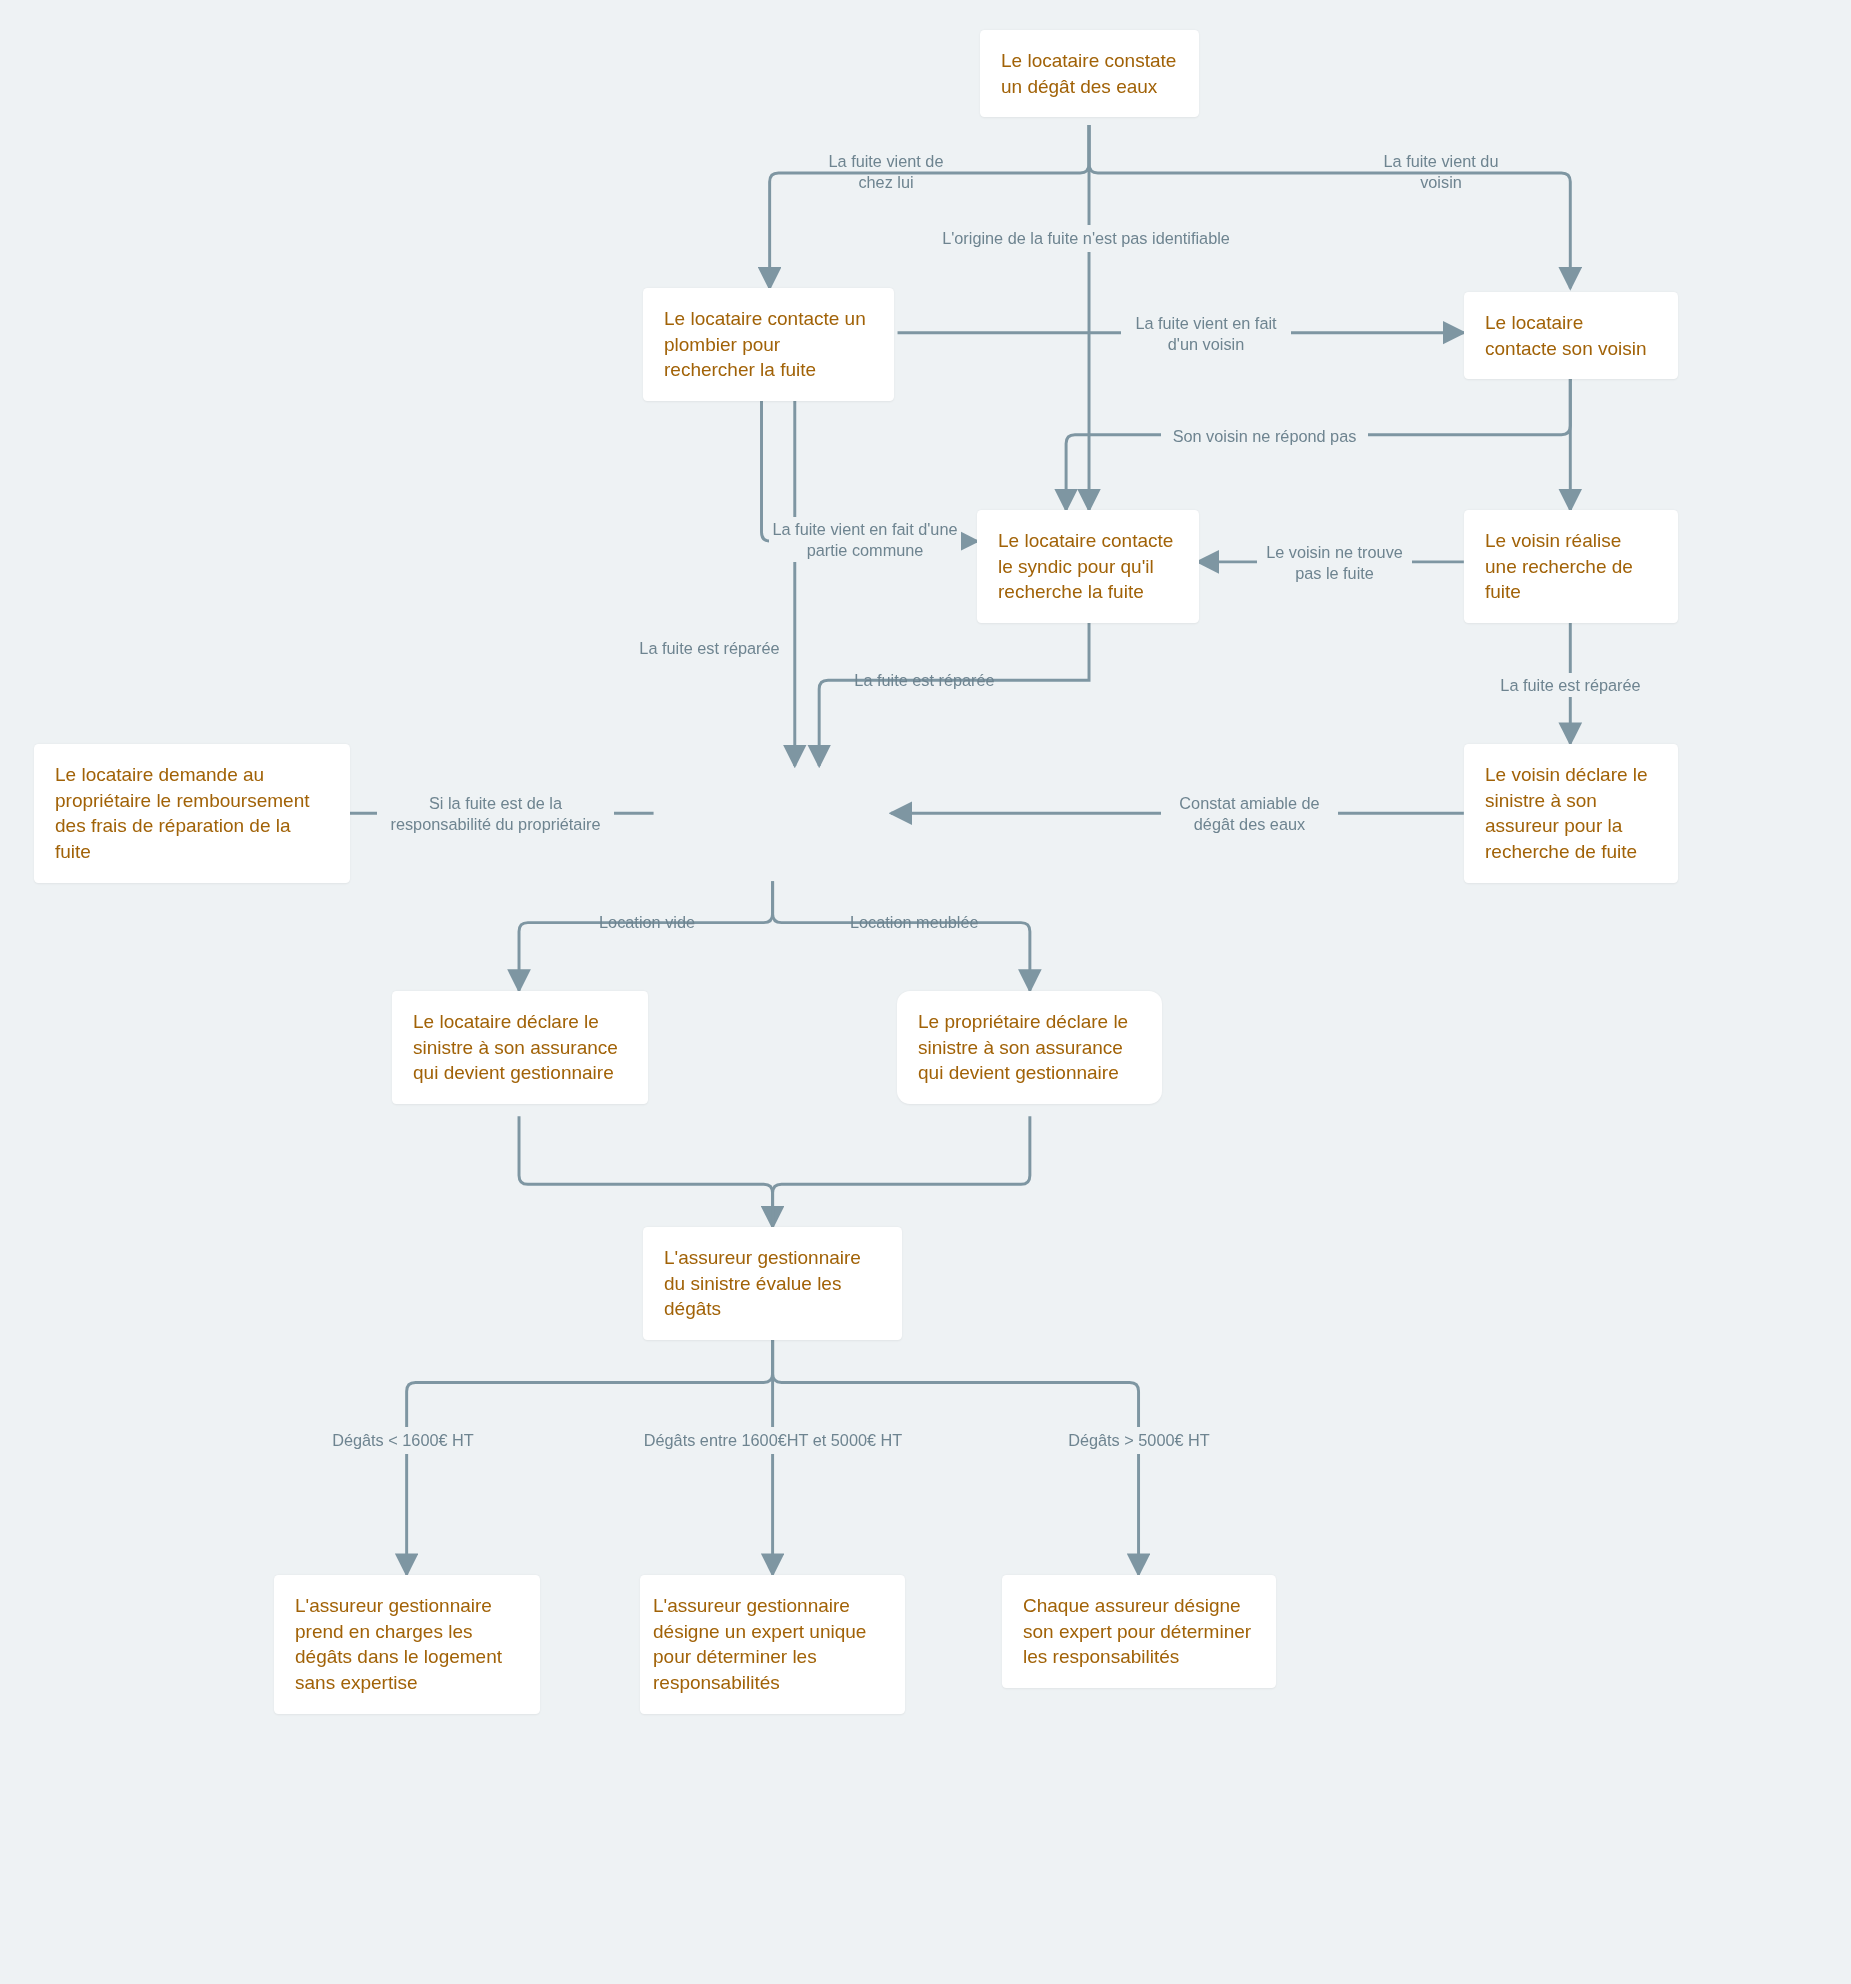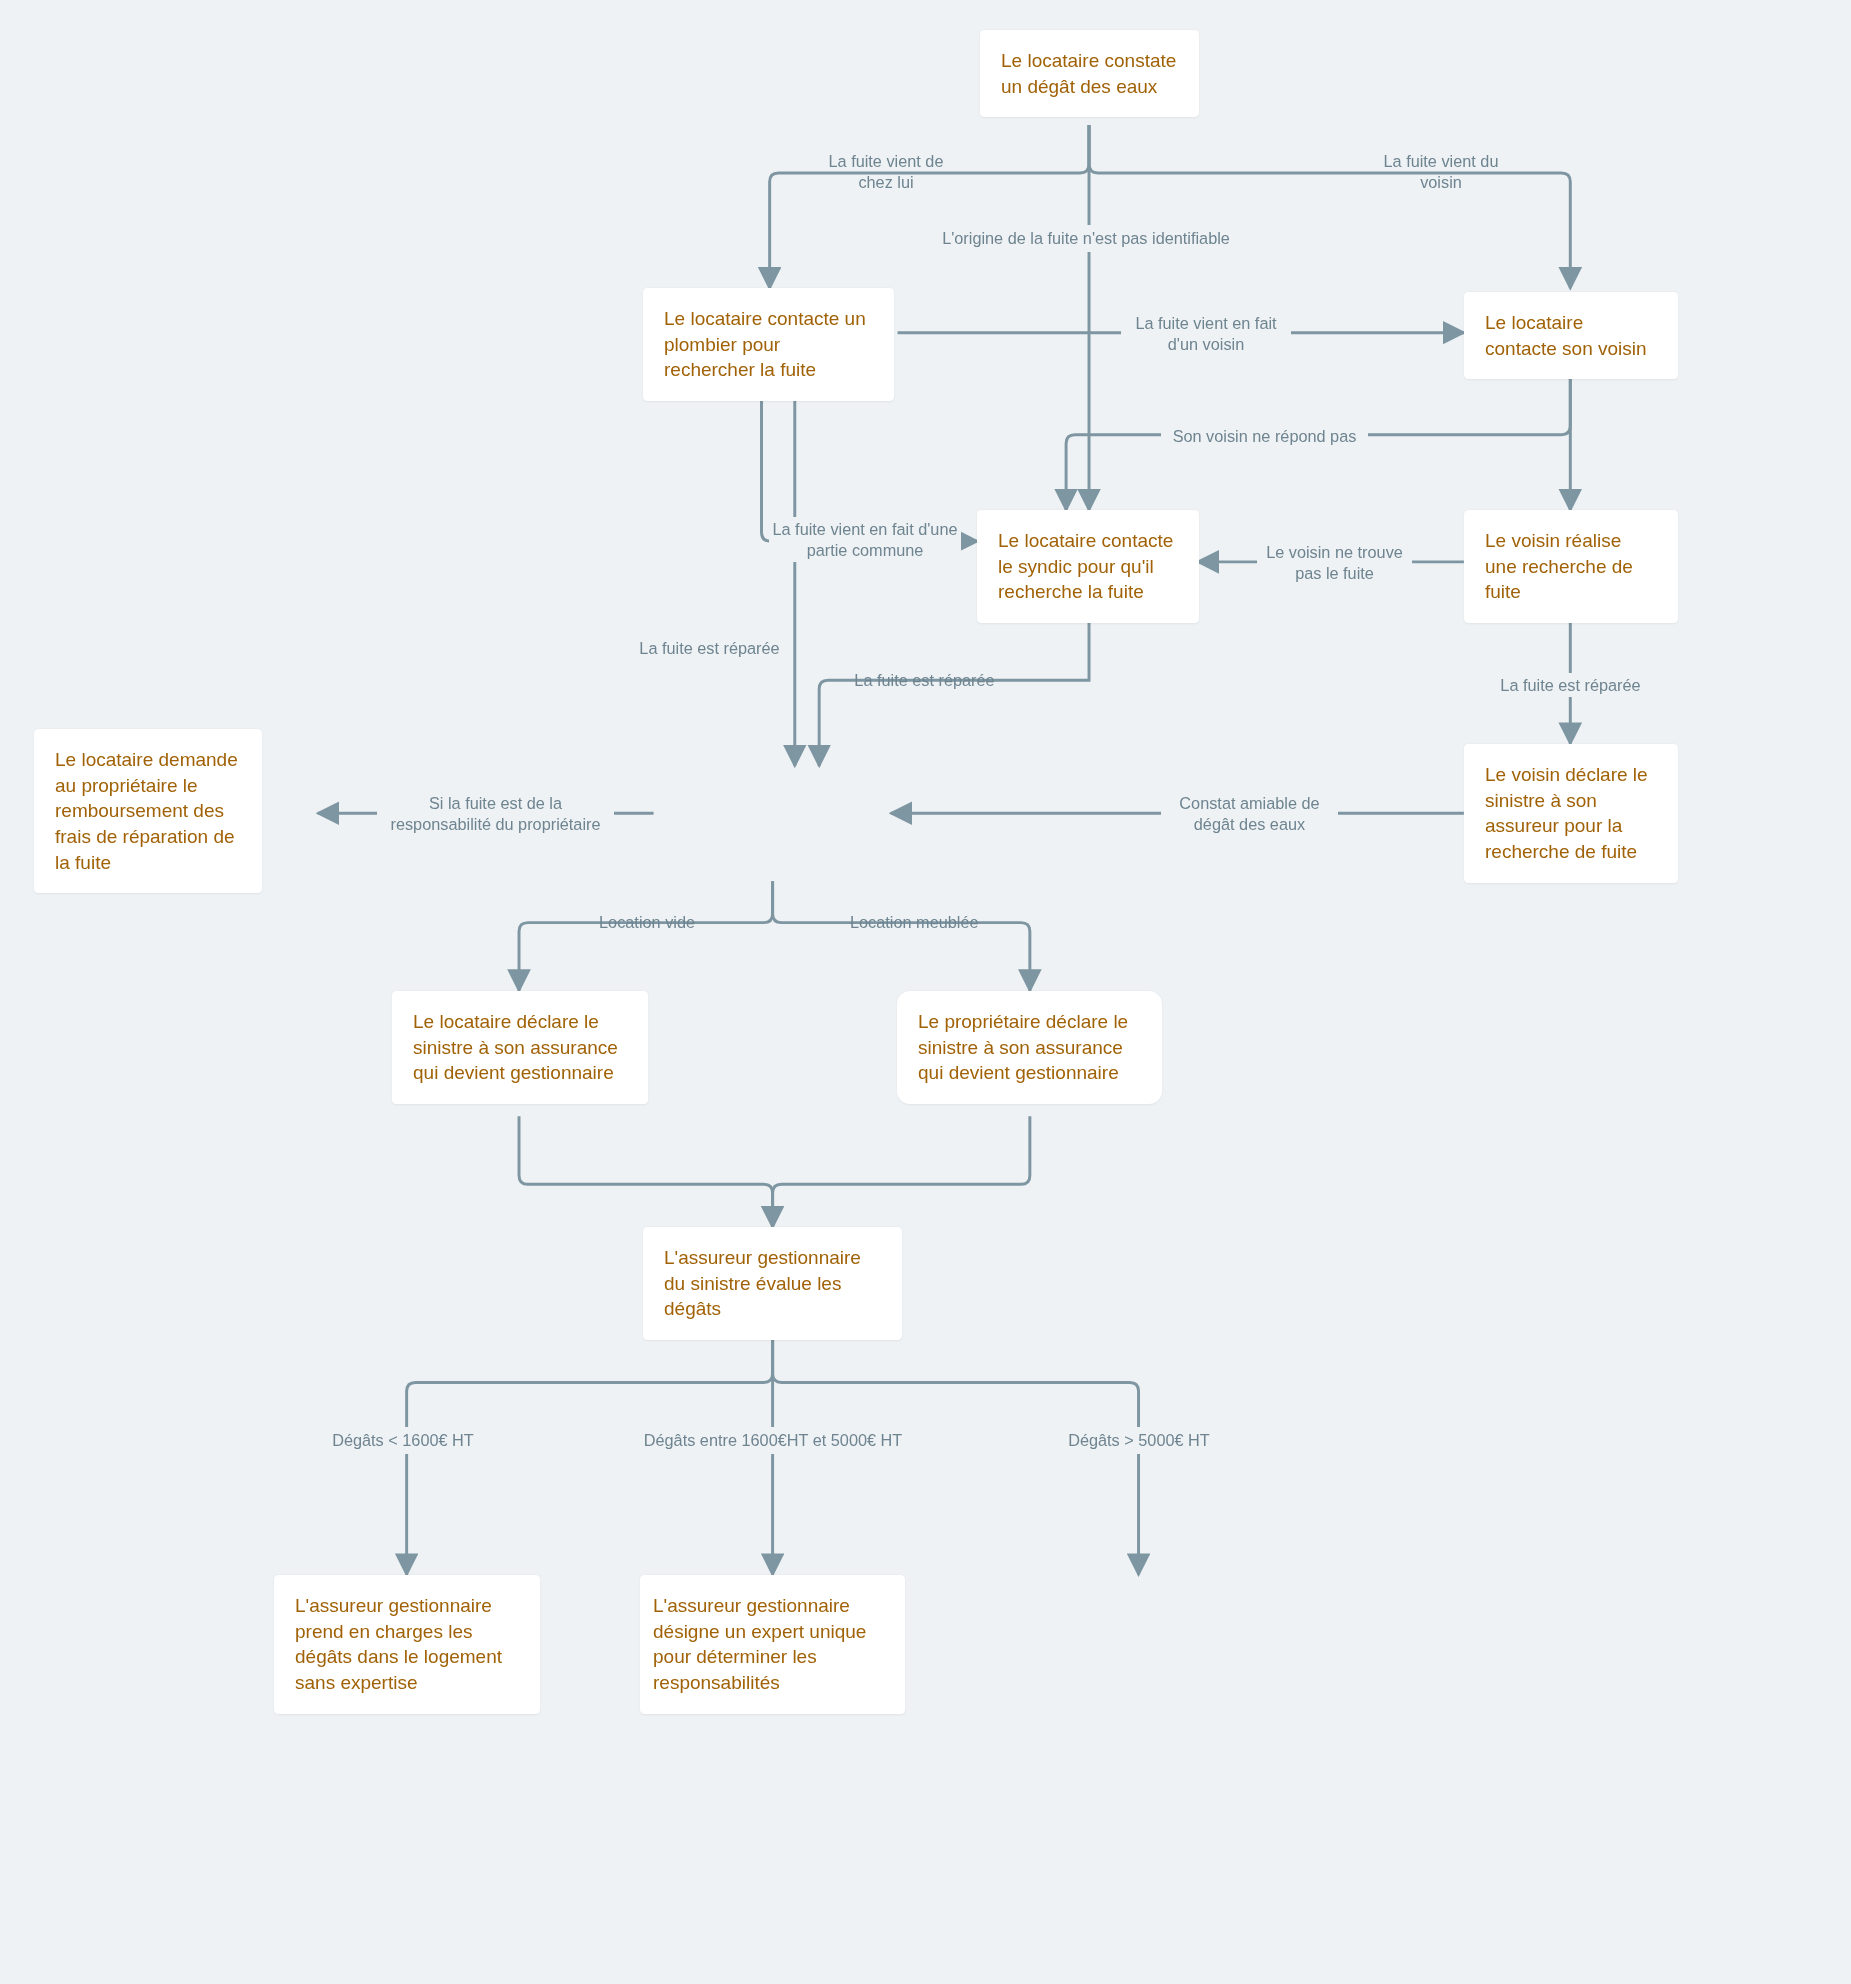--- a/index.html
+++ b/index.html
@@ -103,32 +103,33 @@
 
   <div class="node" style="left:1464px; top:292px; width:214px;">Le locataire contacte son voisin</div>
 
   <div class="node" style="left:1464px; top:510px; width:214px;">Le voisin réalise une recherche de fuite</div>
 
   <div class="node" style="left:977px; top:510px; width:222px;">Le locataire contacte le syndic pour qu'il recherche la fuite</div>
 
   <div class="node" style="left:1464px; top:744px; width:214px;">Le voisin déclare le sinistre à son assureur pour la recherche de fuite</div>
 
 
-  <div class="node" style="left:34px; top:729px; width:228px;">Le locataire demande au propriétaire le remboursement des frais de réparation de la fuite</div>
+  <div class="node" style="left:34px; top:744px; width:316px;">Le locataire demande au propriétaire le remboursement des frais de réparation de la fuite</div>
 
   <div class="node" style="left:392px; top:991px; width:256px;">Le locataire déclare le sinistre à son assurance qui devient gestionnaire</div>
 
   <div class="node" style="left:897px; top:991px; width:265px;border-radius:13px;">Le propriétaire déclare le sinistre à son assurance qui devient gestionnaire</div>
 
   <div class="node" style="left:643px; top:1227px; width:259px;">L'assureur gestionnaire du sinistre évalue les dégâts</div>
 
   <div class="node" style="left:274px; top:1575px; width:266px;">L'assureur gestionnaire prend en charges les dégâts dans le logement sans expertise</div>
 
   <div class="node" style="left:640px; top:1575px; width:265px;padding-left:13px;">L'assureur gestionnaire désigne un expert unique pour déterminer les responsabilités</div>
 
+  <div class="node" style="left:1002px; top:1575px; width:274px;">Chaque assureur désigne son expert pour déterminer les responsabilités</div>
 
   <div class="edge-label" style="left:816px; top:151px; width:140px;">La fuite vient de chez lui</div>
   <div class="edge-label" style="left:1371px; top:151px; width:140px;">La fuite vient du voisin</div>
   <div class="edge-label" style="left:931px; top:225px; width:310px; background:#eef2f4; padding:3px 0;">L'origine de la fuite n'est pas identifiable</div>
   <div class="edge-label" style="left:1121px; top:310px; width:170px; background:#eef2f4; padding:3px 0;">La fuite vient en fait d'un voisin</div>
   <div class="edge-label" style="left:1161px; top:424px; width:207px; background:#eef2f4; padding:1.5px 0;">Son voisin ne répond pas</div>
   <div class="edge-label" style="left:1257px; top:540px; width:155px; background:#eef2f4; padding:1.5px 0;">Le voisin ne trouve pas le fuite</div>
   <div class="edge-label" style="left:769px; top:517px; width:192px; background:#eef2f4; padding:1.5px 0;">La fuite vient en fait d'une partie commune</div>
   <div class="edge-label" style="left:628px; top:636px; width:163px; background:#eef2f4; padding:1.5px 0;">La fuite est réparée</div>
   <div class="edge-label" style="left:843px; top:670px; width:163px;">La fuite est réparée</div>

